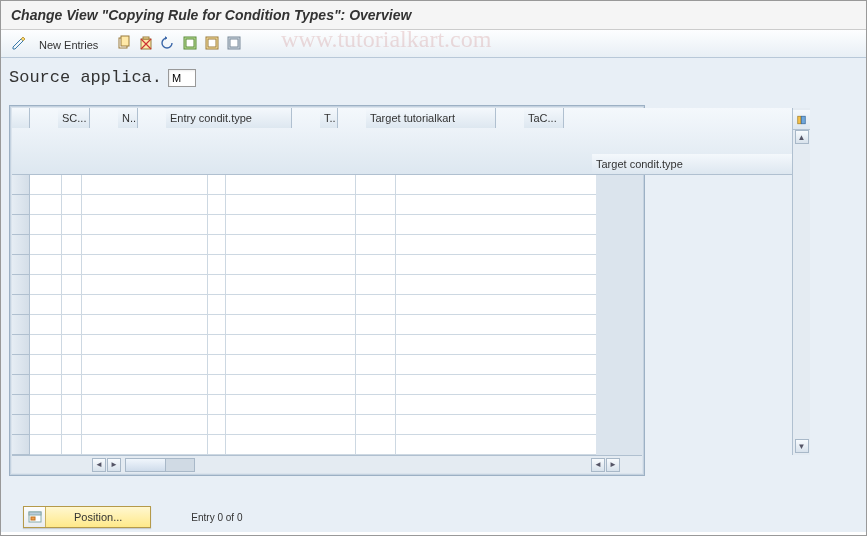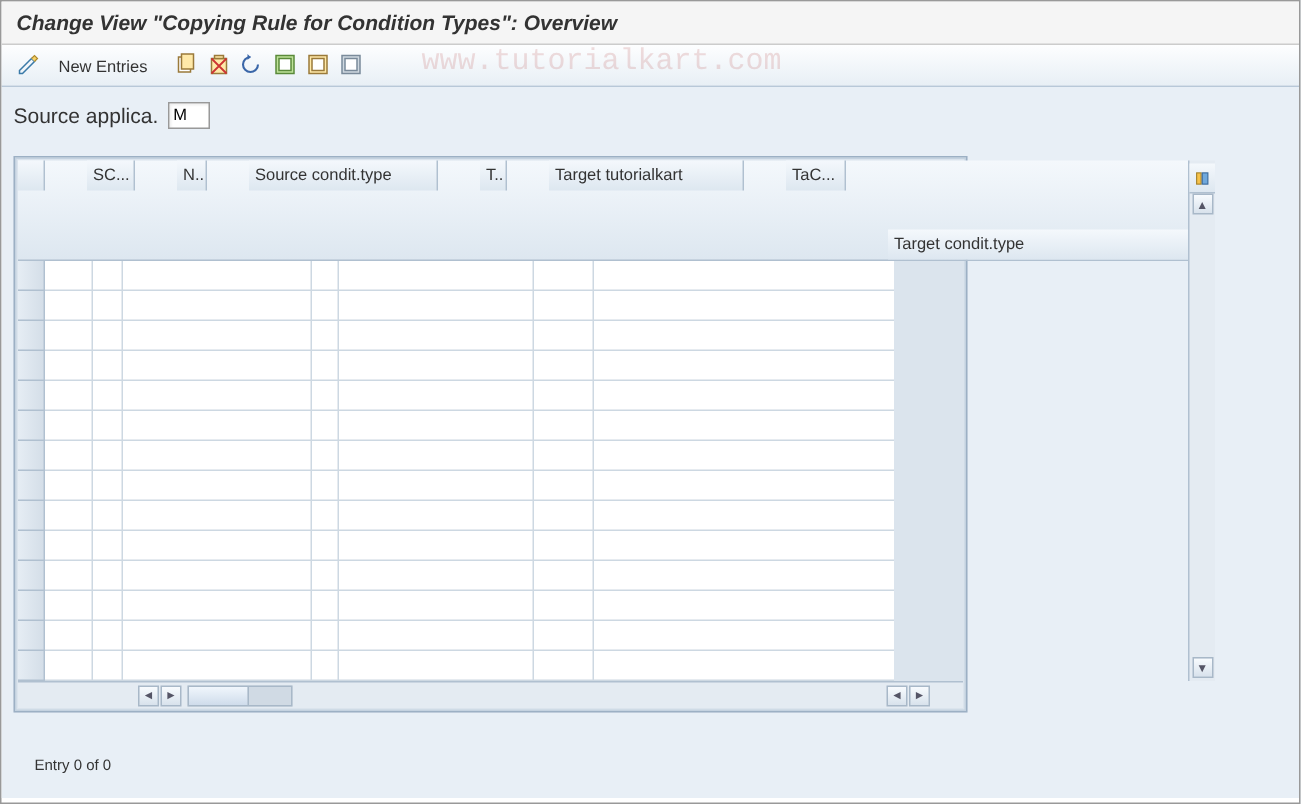--- a/index.html
+++ b/index.html
@@ -47,36 +47,36 @@
       padding: 2px 8px;
       cursor: pointer;
       font-size: 11px;
       color: #333;
       margin-right: 6px;
     }
     .watermark {
       position: absolute;
       left: 280px;
       color: rgba(200, 120, 120, 0.25);
-      font-size: 20px;
-      font-family: Liberation Mono, monospace;
+      font-size: 24px;
+      font-family: Liberation Serif, serif;
       pointer-events: none;
     }
     .content-area {
       background: #e8eff6;
       height: calc(100% - 60px);
       padding: 10px 8px;
     }
     .source-row {
       display: flex;
       align-items: center;
       gap: 6px;
       margin-bottom: 18px;
     }
-    .source-label { font-size: 14px; color: #333; }
+    .source-label { font-size: 17px; color: #333; font-family: Liberation Mono, monospace; }
     .source-input {
       width: 28px;
       height: 18px;
       background: #fff;
       border: 1px solid #999;
       font-size: 11px;
       padding: 1px 3px;
       box-shadow: inset 1px 1px 2px rgba(0,0,0,0.08);
     }
     .table-wrap {
@@ -261,21 +261,21 @@
     <input class="source-input" value="M" style="">
   </div>
 
   <div class="table-wrap">
     <div class="table-scroll-area">
       <div class="table-main">
         <div class="grid-header">
           <div class="row-selector-head"></div>
           <div class="grid-header-cell col-sc">SC...</div>
           <div class="grid-header-cell col-n">N..</div>
-          <div class="grid-header-cell col-sct">Source condit.type</div>
+          <div class="grid-header-cell col-sct">Entry condit.type</div>
           <div class="grid-header-cell col-t">T..</div>
           <div class="grid-header-cell col-ta">Target tutorialkart</div>
           <div class="grid-header-cell col-tac">TaC...</div>
           <div class="grid-header-cell col-tct" style="border-right:none;margin-top:46px;">Target condit.type</div>
         </div>
         <div class="grid-body" id="grid-body">
             <div class="grid-row">
               <div class="row-selector"></div>
               <div class="grid-cell col-sc"></div>
               <div class="grid-cell col-n"></div>
@@ -442,15 +442,25 @@
       <div style="flex:1"></div>
       <div class="hscroll-arrows" style="margin-right:2px;">
         <div class="scroll-btn">◄</div>
         <div class="scroll-btn">►</div>
       </div>
       <div class="hscroll-spacer"></div>
     </div>
   </div>
 
   <div class="footer-row">
+    <div class="position-btn">
+      <span class="pb-icon">
+        <svg width="14" height="14" viewBox="0 0 14 14">
+            <rect x="1" y="2" width="12" height="10" fill="#fff" stroke="#8aa"></rect>
+            <rect x="1" y="2" width="12" height="3" fill="#bcd" stroke="#8aa"></rect>
+            <rect x="3" y="7" width="4" height="3" fill="#f0a050" stroke="#c07020"></rect>
+          </svg>
+      </span>
+      <span class="pb-text">Position...</span>
+    </div>
     <span class="entry-text">Entry 0 of 0</span>
   </div>
 </div>
 
 </body></html>

